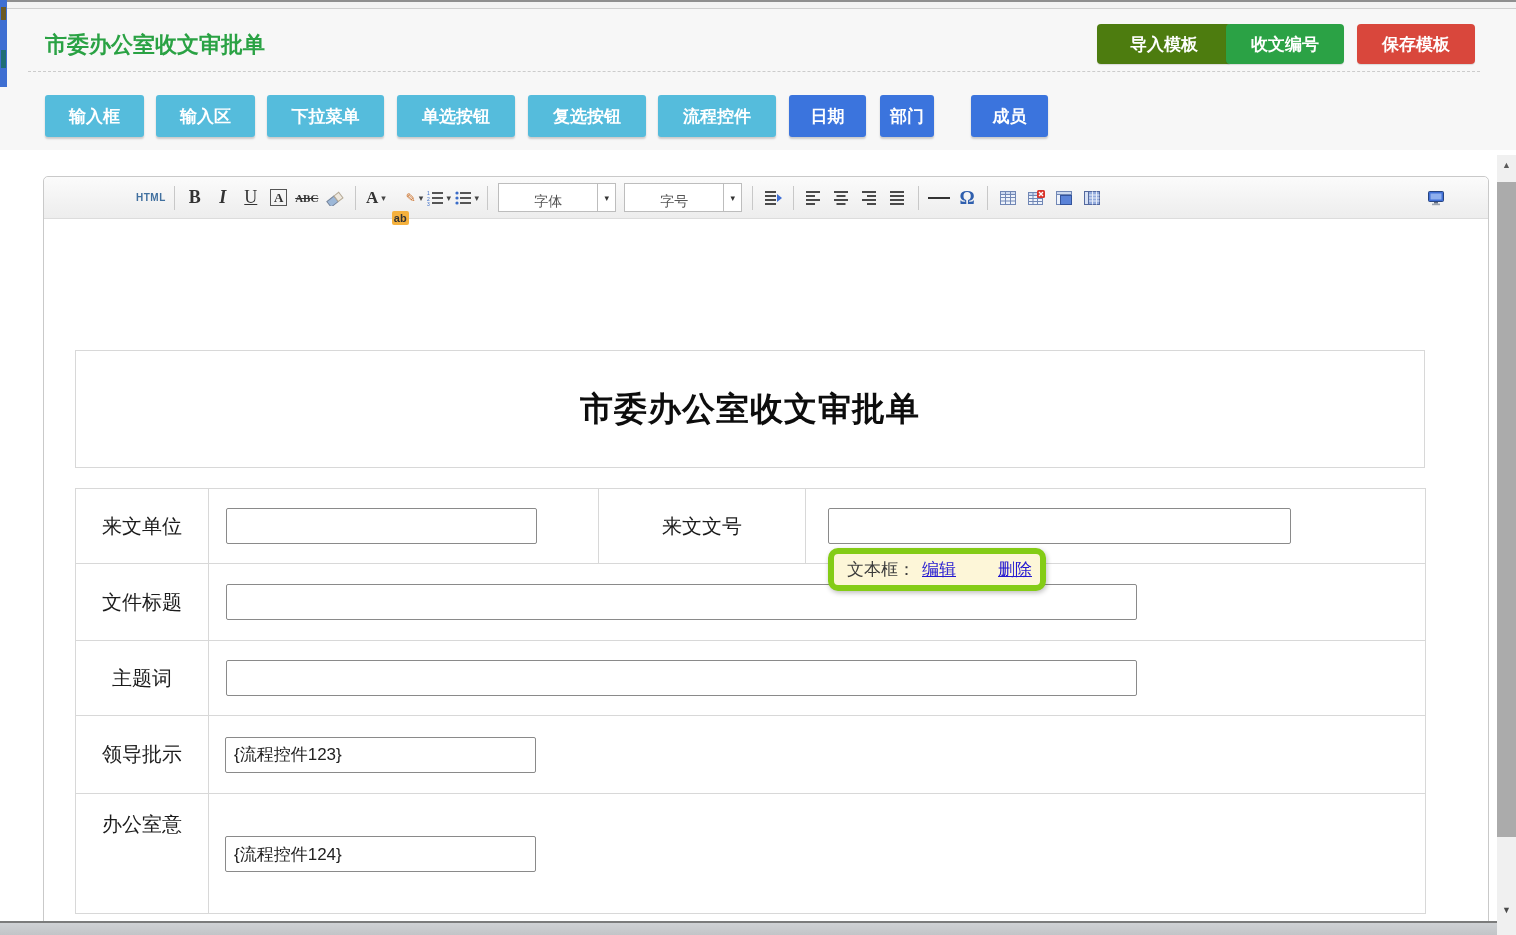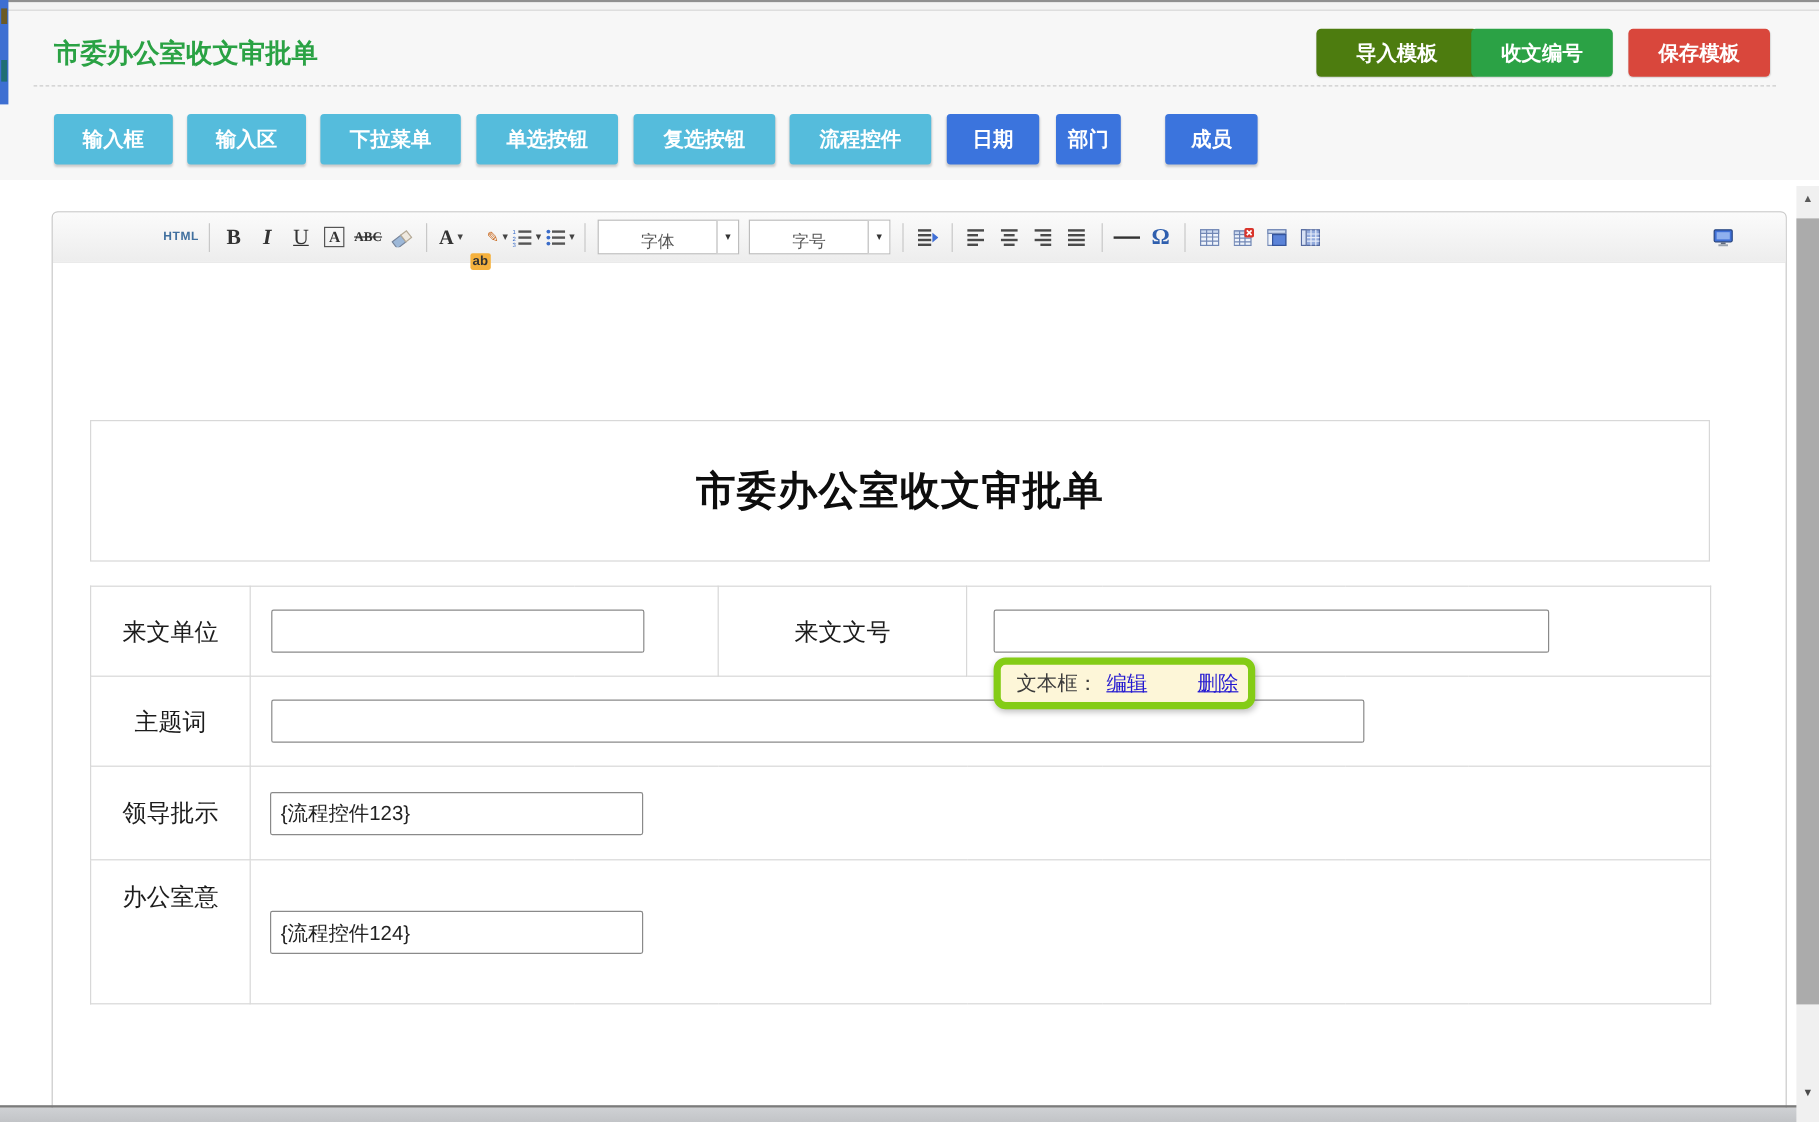--- a/index.html
+++ b/index.html
@@ -301,20 +301,26 @@
         <tr style="height:75px">
       <td class="lbl">来文单位</td>
       <td colspan="2">
             <input class="fin in-r1a" style="">
           </td>
       <td class="lbl">来文文号</td>
       <td colspan="4">
             <input class="fin in-r1b" style="">
           </td>
     </tr>
+    <tr style="height:77px">
+      <td class="lbl">文件标题</td>
+      <td colspan="7">
+            <input class="fin in-wide" style="">
+          </td>
+    </tr>
     <tr style="height:75px">
       <td class="lbl">主题词</td>
       <td colspan="7">
             <input class="fin in-wide" style="">
           </td>
     </tr>
     <tr style="height:78px">
       <td class="lbl">领导批示</td>
       <td colspan="7">
             <input class="fin in-sm" value="{流程控件123}" style="">

